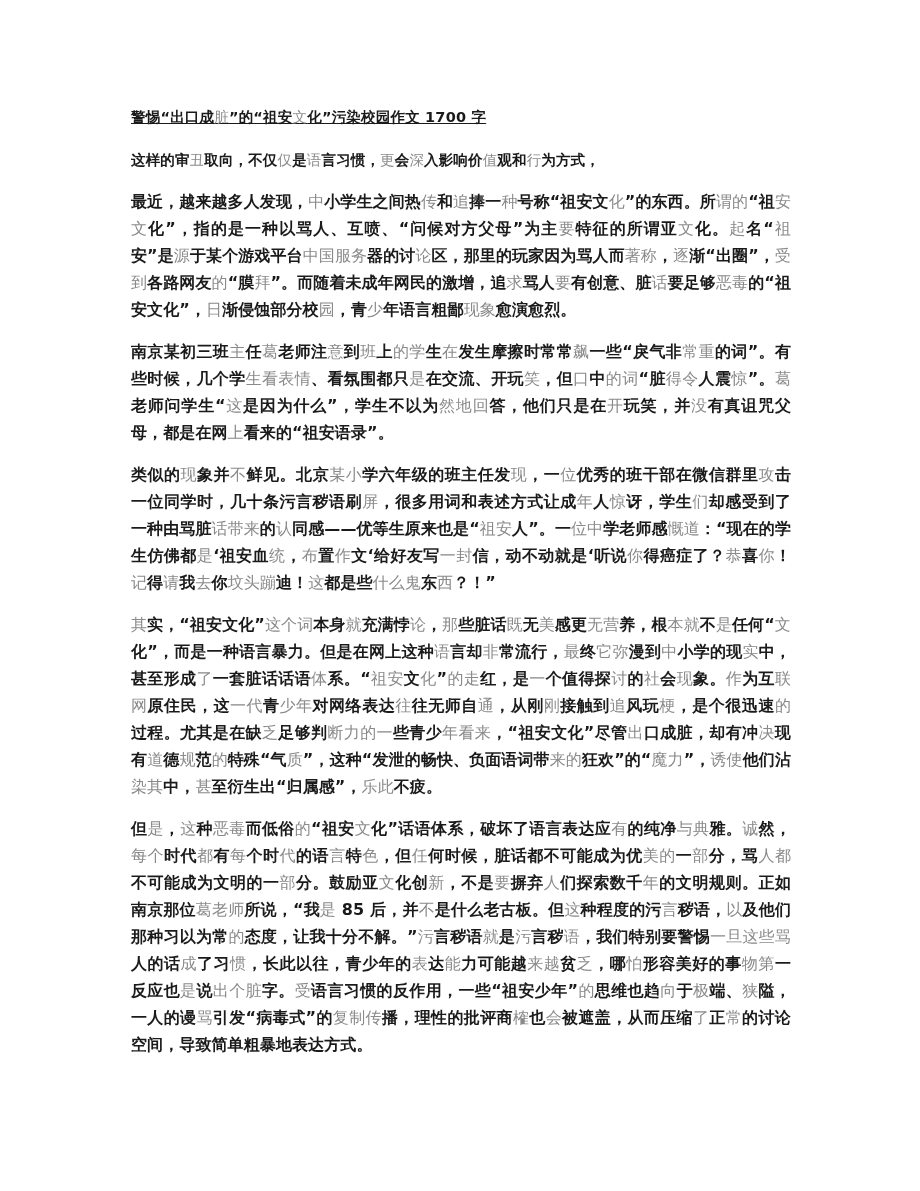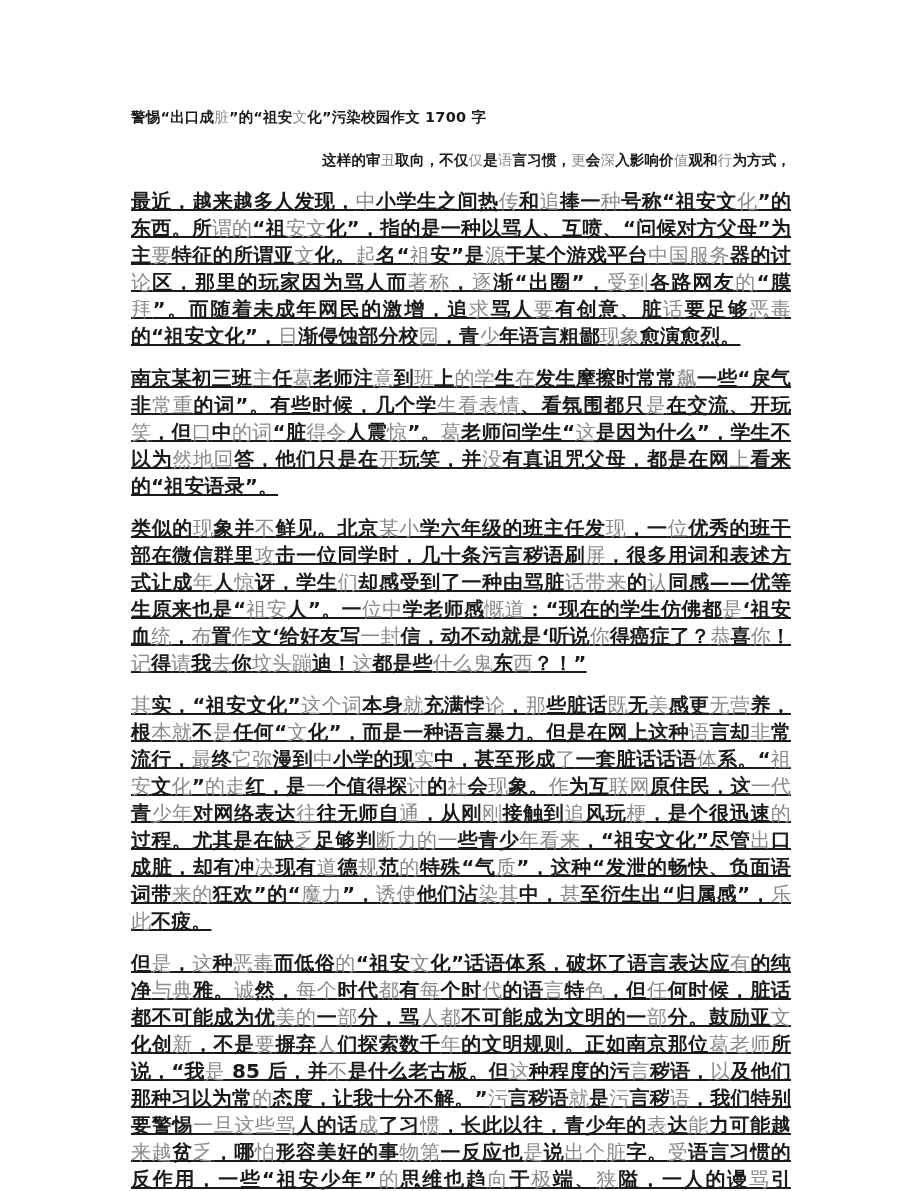--- a/index.html
+++ b/index.html
@@ -30,43 +30,43 @@
   }
 
   .doc-title {
     font-size: 14.5px;
     line-height: 27px;
     font-weight: 700;
     color: #1a1a1a;
     letter-spacing: 0.2px;
     margin: 0 0 14px 0;
     text-align: left;
+    text-decoration: underline;
   }
 
   .lead {
     font-size: 14.5px;
     line-height: 27px;
     font-weight: 700;
     color: #1a1a1a;
     margin: 16px 0 14px 0;
-    text-align: right;
+    text-align: left;
     letter-spacing: 0.15px;
   }
 
   .para {
-    font-size: 20px;
+    font-size: 16px;
     line-height: 27px;
     font-weight: 700;
     color: #1a1a1a;
     margin: 0 0 15px 0;
     text-align: justify;
     text-justify: inter-character;
     letter-spacing: 0.1px;
     text-align-last: left;
-    text-decoration: underline;
   }
 
   
   .para, .lead, .doc-title {
     -webkit-font-smoothing: none;
   }
 
   .g {
     color: #8a8a8a;
     font-weight: 400;

